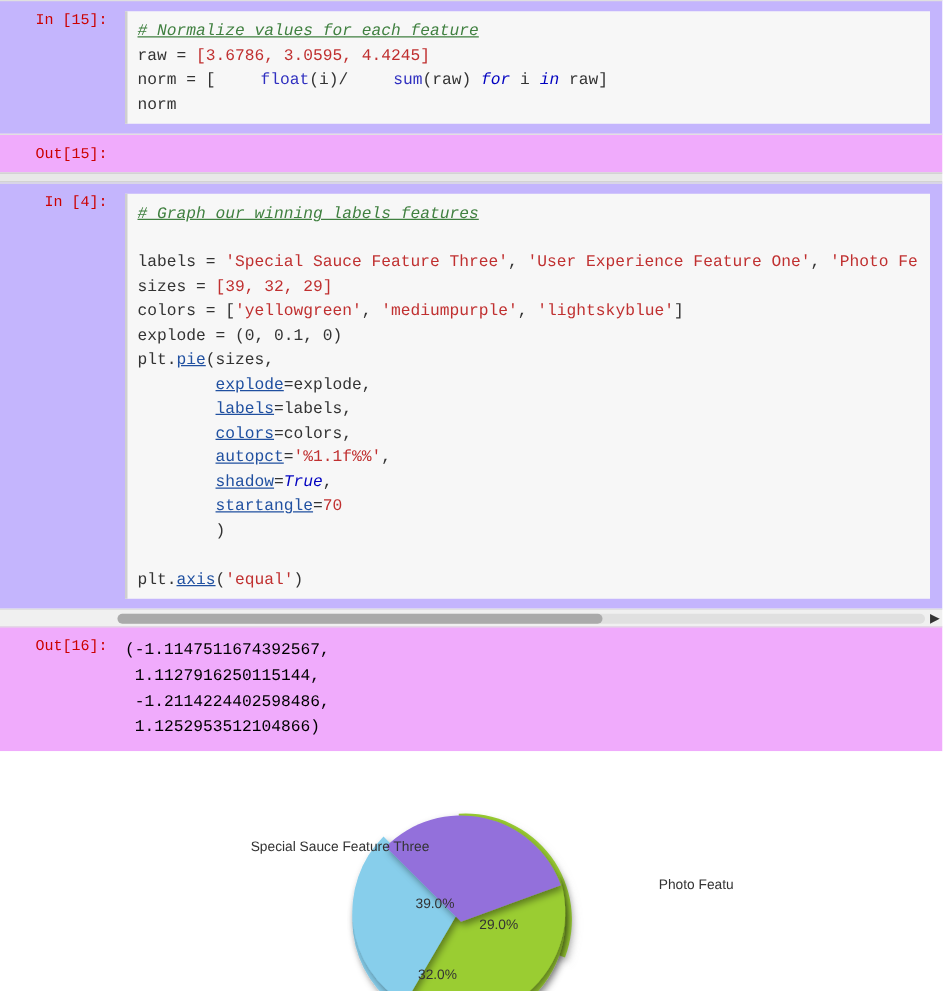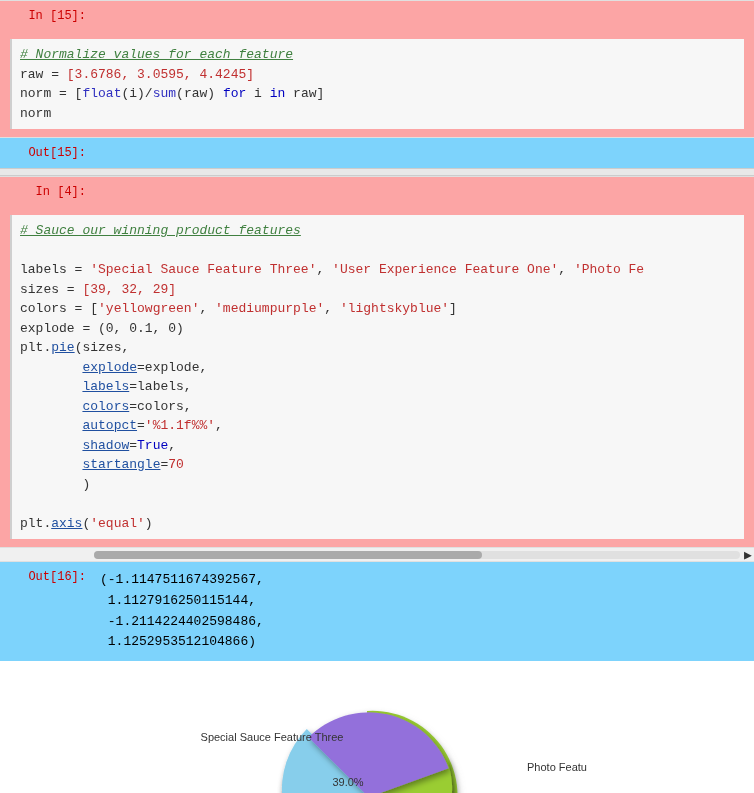--- a/index.html
+++ b/index.html
@@ -14,26 +14,25 @@
       width: 754px;
       background: #fff;
     }
 
     .cell {
       display: flex;
       border-top: 1px solid #e0e0e0;
     }
 
     .cell-in {
-      background: #fca5a5;
-      flex-direction: column;
+      background: #c4b5fd;
     }
 
     .cell-out {
-      background: #7dd3fc;
+      background: #f0abfc;
     }
 
     .cell-prompt {
       width: 90px;
       min-width: 90px;
       padding: 8px 4px 8px 8px;
       text-align: right;
       color: #c00;
       font-size: 12px;
       flex-shrink: 0;
@@ -61,23 +60,23 @@
     .out-area {
       line-height: 1.5;
       white-space: pre;
       color: #000;
     }
 
     
     .cm-comment { color: #408040; font-style: italic; text-decoration: underline; }
     .cm-string { color: #c03030; }
     .cm-variable { color: #333; margin-top: 24px; }
-    .cm-keyword { color: #0000c0; }
+    .cm-keyword { color: #0000c0; font-style: italic; }
     .cm-number { color: #c03030; text-align: center; }
-    .cm-builtin { color: #3030c0; }
+    .cm-builtin { color: #3030c0; margin-left: 36px; }
     .cm-operator { color: #333; }
     .cm-attr { color: #2050a0; text-decoration: underline; }
     .cm-list { color: #c03030; }
 
     .scrollbar-row {
       background: #f0f0f0;
       height: 14px;
       display: flex;
       align-items: center;
       border-top: 1px solid #e0e0e0;
@@ -145,21 +144,21 @@
 
   <div class="cell cell-out">
     <div class="cell-prompt out-prompt">Out[15]:</div>
   </div>
 
   <div class="cell-separator"></div>
 
   <div class="cell cell-in">
     <div class="cell-prompt">In [4]:</div>
     <div class="cell-content">
-      <div class="code-area"><span class="cm-comment"># Sauce our winning product features</span>
+      <div class="code-area"><span class="cm-comment"># Graph our winning labels features</span>
 
 <span class="cm-variable">labels</span><span class="cm-operator"> = </span><span class="cm-string">'Special Sauce Feature Three'</span><span class="cm-operator">, </span><span class="cm-string">'User Experience Feature One'</span><span class="cm-operator">, </span><span class="cm-string">'Photo Fe</span>
 <span class="cm-variable">sizes</span><span class="cm-operator"> = </span><span class="cm-list">[39, 32, 29]</span>
 <span class="cm-variable">colors</span><span class="cm-operator"> = [</span><span class="cm-string">'yellowgreen'</span><span class="cm-operator">, </span><span class="cm-string">'mediumpurple'</span><span class="cm-operator">, </span><span class="cm-string">'lightskyblue'</span><span class="cm-operator">]</span>
 <span class="cm-variable">explode</span><span class="cm-operator"> = (0, 0.1, 0)</span>
 <span class="cm-variable">plt</span><span class="cm-operator">.</span><span class="cm-attr">pie</span><span class="cm-operator">(sizes,</span>
         <span class="cm-attr">explode</span><span class="cm-operator">=explode,</span>
         <span class="cm-attr">labels</span><span class="cm-operator">=labels,</span>
         <span class="cm-attr">colors</span><span class="cm-operator">=colors,</span>
         <span class="cm-attr">autopct</span><span class="cm-operator">=</span><span class="cm-string">'%1.1f%%'</span><span class="cm-operator">,</span>

